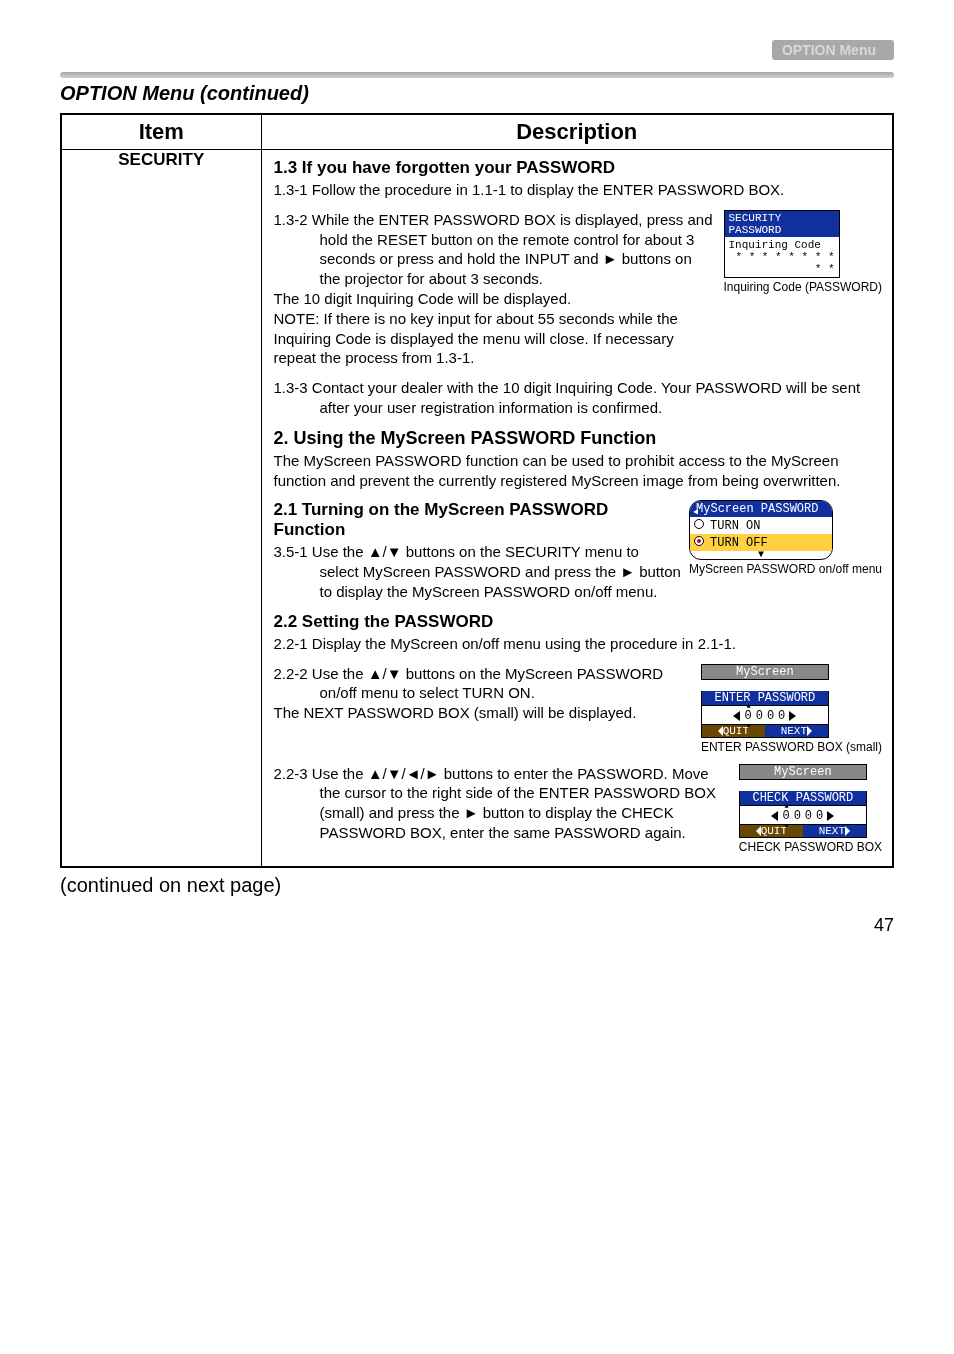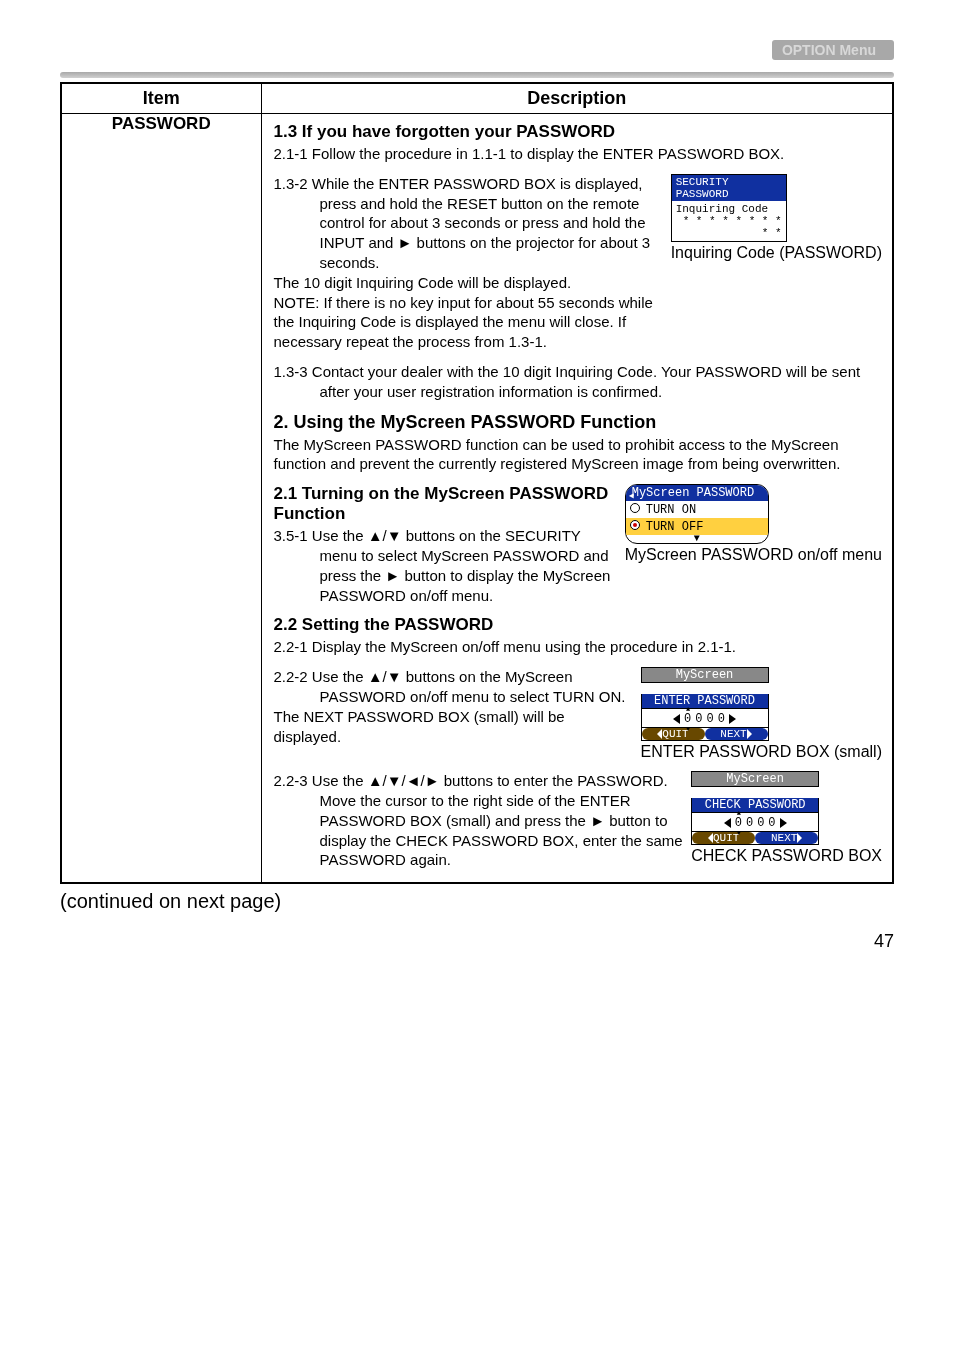--- a/index.html
+++ b/index.html
@@ -34,21 +34,21 @@
     margin-bottom: 8px;
   }
   table.main {
     width: 100%;
     border-collapse: collapse;
     border: 2px solid #000;
   }
   table.main th {
     border: 1px solid #000;
     font-weight: bold;
-    font-size: 18px;
+    font-size: 22px;
     padding: 4px;
     text-align: center;
   }
   table.main td {
     border: 1px solid #000;
     vertical-align: top;
   }
   td.item-cell {
     width: 200px;
     text-align: center;
@@ -79,21 +79,21 @@
     color: #fff;
     padding: 1px 4px;
     font-family: 'Courier New', monospace;
   }
   .mini-panel .bd {
     padding: 2px 4px;
     font-family: 'Courier New', monospace;
   }
   .caption {
     text-align: center;
-    font-size: 16px;
+    font-size: 12px;
     margin-top: 2px;
   }
   .menu-box {
     border: 1.5px solid #000;
     border-radius: 12px;
     width: 144px;
     font-family: 'Courier New', monospace;
     font-size: 12px;
     overflow: hidden;
     background: #fff;
@@ -150,51 +150,52 @@
     content: "▲"; position: absolute; top: -7px; left: 2px; font-size: 7px;
   }
   .pw-box .digits .sel::after {
     content: "▼"; position: absolute; bottom: -7px; left: 2px; font-size: 7px;
   }
   .pw-box .btn-row {
     display: flex; border: 1px solid #000; border-top: none;
   }
   .pw-box .btn-row .b {
     flex: 1; text-align: center; color: #fff; font-size: 11px;
-    padding: 0 2px; display: flex; justify-content: center; align-items: center; border-radius: 6px;
+    padding: 0 2px; display: flex; justify-content: center; align-items: center;
   }
   .pw-box .btn-row .quit { background: #684800; }
   .pw-box .btn-row .next { background: #1030a0; }
   .footer-note { font-size: 20px; margin-top: 6px; }
   .page-num { text-align: right; font-size: 18px; margin-top: 18px; }
   .tri-r { display:inline-block; width:0; height:0; border-top:5px solid transparent; border-bottom:5px solid transparent; border-left:7px solid currentColor; vertical-align:middle; }
   .tri-l { display:inline-block; width:0; height:0; border-top:5px solid transparent; border-bottom:5px solid transparent; border-right:7px solid currentColor; vertical-align:middle; }
 </style>
 </head>
 <body>
 
 <div class="page">
   <div class="header-row">
     <div class="header-label">OPTION Menu</div>
   </div>
   <div class="divider"></div>
 
+  <div class="section-title">OPTION Menu (continued)</div>
 
   <table class="main">
     <tbody>
         <tr>
       <th>Item</th>
       <th>Description</th>
     </tr>
     <tr>
-      <td class="item-cell">PASSWORD</td>
+      <td class="item-cell">SECURITY</td>
       <td class="desc-cell">
 
         <div class="h-sub">1.3 If you have forgotten your PASSWORD</div>
-        <div class="body-text indent block">2.1-1 Follow the procedure in 1.1-1 to display the ENTER PASSWORD BOX.</div>
+        <div class="body-text indent block">1.3-1 Follow the procedure in 1.1-1 to display the ENTER PASSWORD BOX.</div>
 
         <div class="flex-row block">
           <div class="left body-text">
             <div class="indent">1.3-2 While the ENTER PASSWORD BOX is displayed, press and hold the RESET button on the remote control for about 3 seconds or press and hold the INPUT and ► buttons on the projector for about 3 seconds.</div>
             <div>The 10 digit Inquiring Code will be displayed.</div>
             <div>NOTE: If there is no key input for about 55 seconds while the Inquiring Code is displayed the menu will close. If necessary repeat the process from 1.3-1.</div>
           </div>
           <div class="right">
             <div class="mini-panel">
               <div class="hdr">SECURITY PASSWORD</div>

